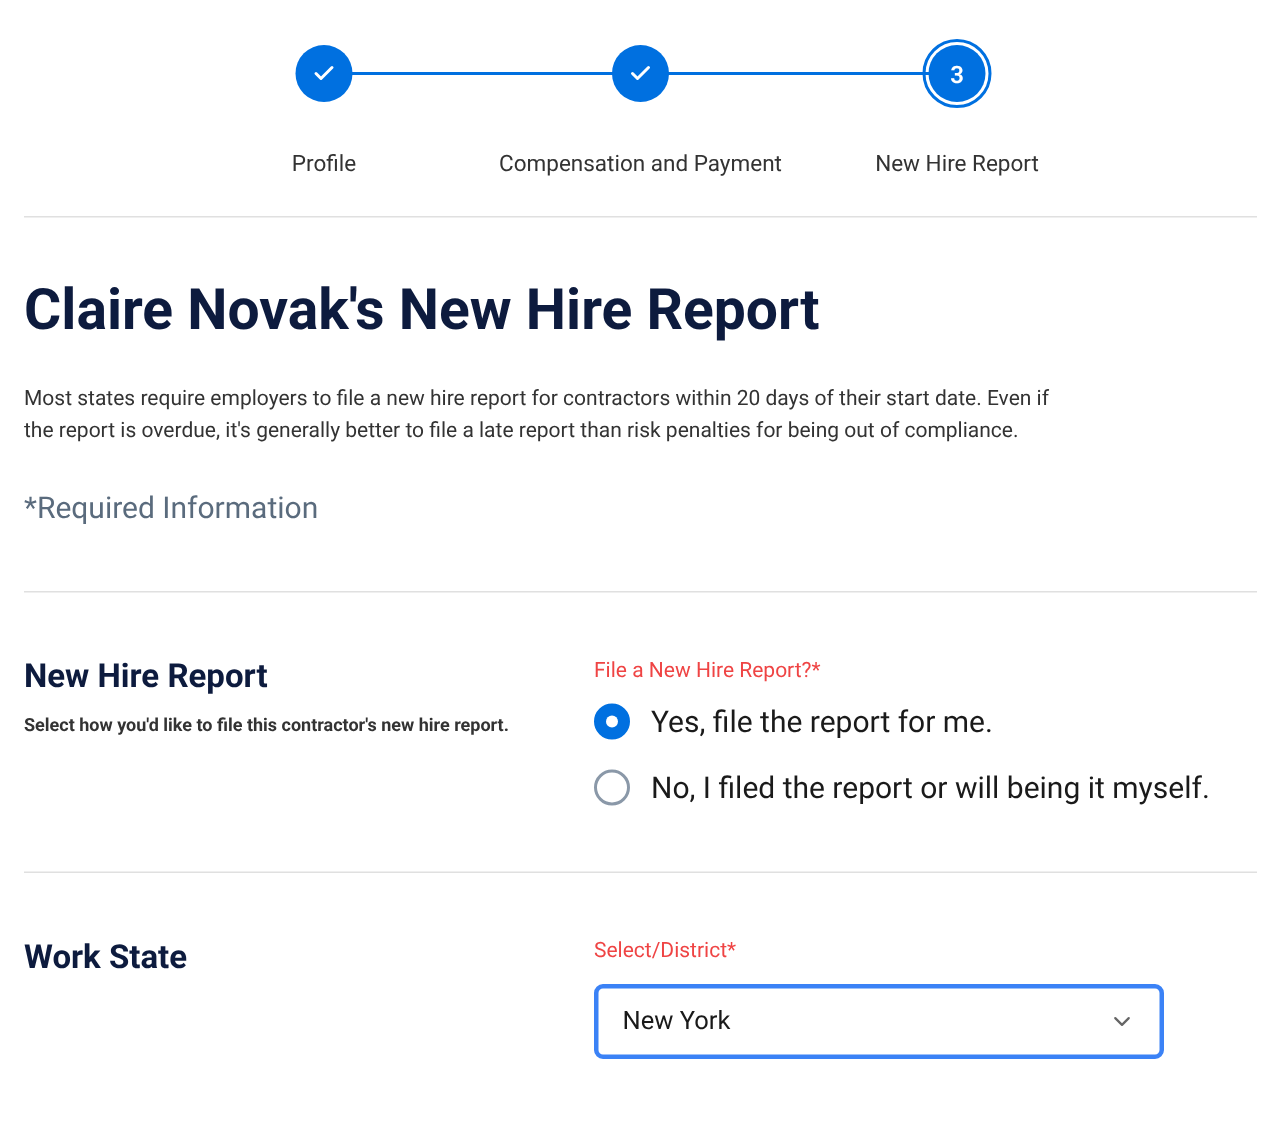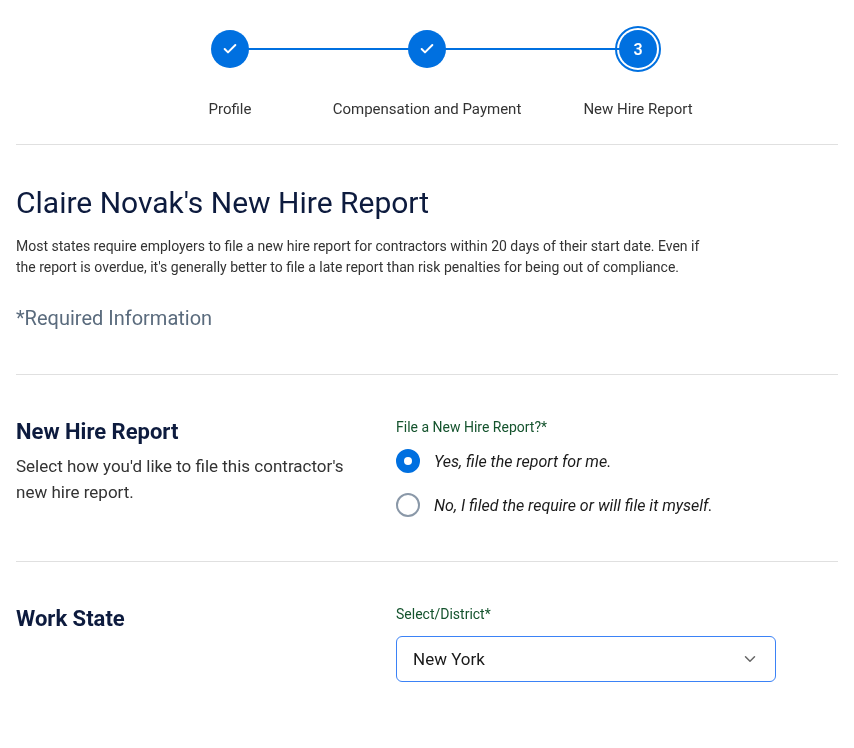--- a/index.html
+++ b/index.html
@@ -53,24 +53,24 @@
       transform: translateX(-50%);
     }
     .check-icon {
       width: 16px;
       height: 16px;
     }
     .section-header {
       padding: 40px 0 20px 0;
     }
     .page-title {
-      font-size: 30px;
-      font-weight: 400;
+      font-size: 38px;
+      font-weight: 700;
       color: #0d1b3e;
-      margin-bottom: 16px;
+      margin-bottom: 27px;
     }
     .page-desc {
       font-size: 14px;
       color: #333333;
       line-height: 1.5;
       max-width: 700px;
       margin-bottom: 28px;
     }
     .required-note {
       font-size: 20px;
@@ -86,30 +86,31 @@
     .form-section-left {
       flex: 0 0 340px;
     }
     .form-section-title {
       font-size: 22px;
       font-weight: 700;
       color: #0d1b3e;
       margin-bottom: 10px;
     }
     .form-section-desc {
-      font-size: 17px;
+      font-size: 12px;
       color: #333333;
       line-height: 1.5;
+      font-weight: bold;
     }
     .form-section-right {
       flex: 1;
     }
     .field-label {
       font-size: 14px;
-      color: #14532d;
+      color: #ef4444;
       margin-bottom: 14px;
     }
     .radio-group {
       display: flex;
       flex-direction: column;
       gap: 20px;
     }
     .radio-option {
       display: flex;
       align-items: center;
@@ -130,28 +131,27 @@
       border-color: #0070e0;
       background: #0070e0;
     }
     .radio-dot {
       width: 8px;
       height: 8px;
       border-radius: 50%;
       background: #ffffff;
     }
     .radio-label {
-      font-size: 16px;
+      font-size: 20px;
       color: #1a1a1a;
-      font-style: italic;
     }
     .select-box {
       position: relative;
       width: 380px;
-      border: 1px solid #3b82f6;
+      border: 3px solid #3b82f6;
       border-radius: 6px;
       padding: 12px 16px;
       display: flex;
       align-items: center;
       justify-content: space-between;
       cursor: pointer;
       margin-top: 12px;
     }
     .select-value {
       font-size: 17px;
@@ -172,21 +172,21 @@
       top: 18px;
       left: 19px;
       right: 19px;
       height: 2px;
       background: #0070e0;
     }
     .step-node {
       position: absolute;
       top: 0;
     }
-    .step-node-1 { left: 14px; text-align: center; }
+    .step-node-1 { left: 0; text-align: center; }
     .step-node-2 { left: 50%; transform: translateX(-50%); }
     .step-node-3 { right: 0; }
   </style>
 </head>
 <body>
 
 <div class="container">
   <div class="stepper">
     <div class="stepper-wrapper">
       <div class="stepper-track"></div>
@@ -233,21 +233,21 @@
       <div class="field-label">File a New Hire Report?*</div>
       <div class="radio-group">
         <div class="radio-option">
           <div class="radio-circle selected">
             <div class="radio-dot"></div>
           </div>
           <span class="radio-label">Yes, file the report for me.</span>
         </div>
         <div class="radio-option">
           <div class="radio-circle"></div>
-          <span class="radio-label">No, I filed the require or will file it myself.</span>
+          <span class="radio-label">No, I filed the report or will being it myself.</span>
         </div>
       </div>
     </div>
   </div>
 
   <div class="form-section">
     <div class="form-section-left">
       <h2 class="form-section-title">Work State</h2>
     </div>
     <div class="form-section-right">

